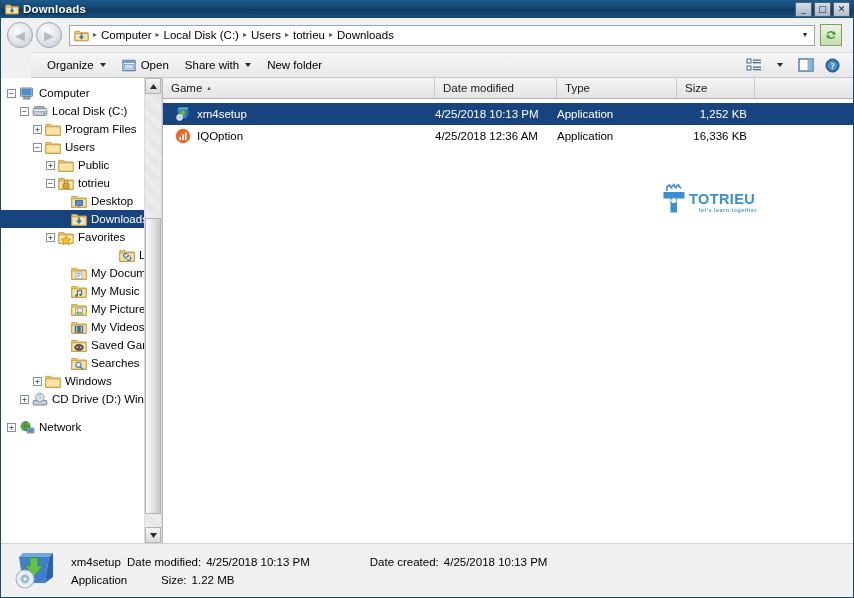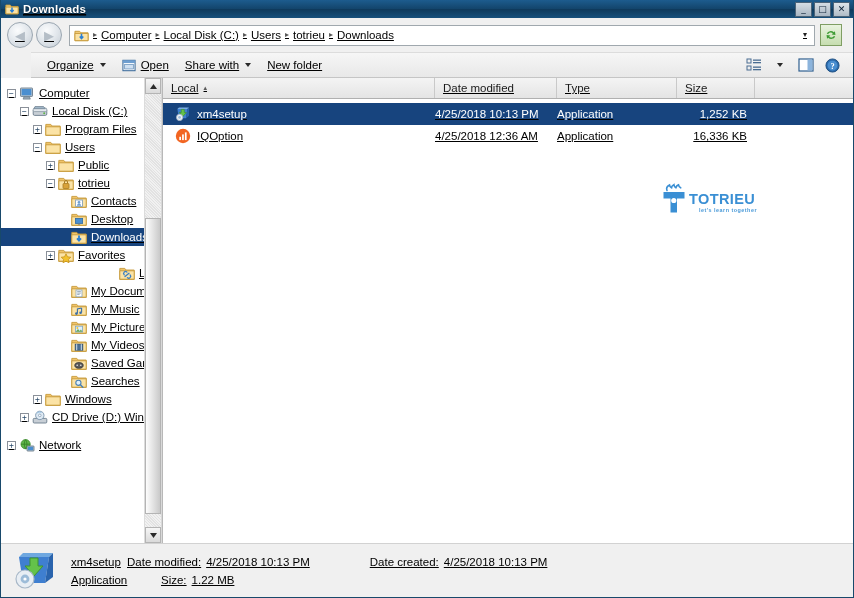--- a/index.html
+++ b/index.html
@@ -6,21 +6,21 @@
   body{
     width:854px;height:598px;overflow:hidden;
     font-family:"Liberation Sans","DejaVu Sans",sans-serif;
     font-size:11.5px;color:#000;background:#f0f0f0;
     -webkit-font-smoothing:none;
   }
   .window{
     position:absolute;left:0;top:0;width:854px;height:598px;
     background:#f0f0f0;box-sizing:border-box;
     border-left:1px solid #18496b;border-right:1px solid #18496b;border-bottom:1px solid #18496b;
-    display:flex;flex-direction:column;text-decoration:underline;
+    display:flex;flex-direction:column;
   }
 
   
   .titlebar{
     height:18px;flex:0 0 18px;
     background:linear-gradient(to bottom,#1d5c8e 0%,#13456c 48%,#0f3a5c 52%,#17507c 100%);
     display:flex;align-items:center;position:relative;
   }
   .title-icon{width:14px;height:14px;margin-left:4px;margin-right:4px;position:relative;flex:0 0 14px;}
   .title-text{
@@ -340,31 +340,20 @@
                 <rect x="5" y="7.5" width="6" height="5" rx=".7" fill="#d8a23a" stroke="#a97c22" stroke-width=".8"></rect>
                 <path d="M6.5 7.5V6a1.5 1.5 0 0 1 3 0v1.5" fill="none" stroke="#a97c22" stroke-width="1"></path>
               </svg></div>
             <span class="tlabel">totrieu</span>
           </div>
           <div class="trow" style="padding-left: 58px;">
             <div class="exp none"></div>
             <div class="ticon"><svg width="16" height="15" viewBox="0 0 16 15">
                 <path d="M.8 2.4h5l1.3 1.6H15.2v9.5H.8z" fill="#f0c469" stroke="#c79b3c" stroke-width=".9"></path>
                 <path d="M.8 4.8h14.4v8.4H.8z" fill="#fbe3a6" stroke="#c79b3c" stroke-width=".9"></path>
-                <rect x="4.6" y="6" width="6.8" height="6.5" fill="#fff" stroke="#7a9ab8" stroke-width=".8"></rect>
-                <circle cx="8" cy="8.4" r="1.4" fill="#6f9fd0"></circle>
-                <path d="M5.8 11.8c0-1.3 1-2.1 2.2-2.1s2.2.8 2.2 2.1z" fill="#6f9fd0"></path>
-              </svg></div>
-            <span class="tlabel">Contacts</span>
-          </div>
-          <div class="trow" style="padding-left: 58px;">
-            <div class="exp none"></div>
-            <div class="ticon"><svg width="16" height="15" viewBox="0 0 16 15">
-                <path d="M.8 2.4h5l1.3 1.6H15.2v9.5H.8z" fill="#f0c469" stroke="#c79b3c" stroke-width=".9"></path>
-                <path d="M.8 4.8h14.4v8.4H.8z" fill="#fbe3a6" stroke="#c79b3c" stroke-width=".9"></path>
                 <rect x="4.4" y="6.4" width="7.2" height="5" fill="#4b8fd0" stroke="#2e6ba5" stroke-width=".8"></rect>
                 <rect x="6.8" y="11.4" width="2.4" height="1.2" fill="#6a7d8c"></rect>
               </svg></div>
             <span class="tlabel">Desktop</span>
           </div>
           <div class="trow sel" style="padding-left: 58px;">
             <div class="exp none"></div>
             <div class="ticon"><svg width="16" height="15" viewBox="0 0 16 15">
                 <path d="M.8 2.4h5l1.3 1.6H15.2v9.5H.8z" fill="#f0c469" stroke="#c79b3c" stroke-width=".9"></path>
                 <path d="M.8 4.8h14.4v8.4H.8z" fill="#fbe3a6" stroke="#c79b3c" stroke-width=".9"></path>
@@ -496,21 +485,21 @@
           <svg width="7" height="5" viewBox="0 0 7 5">
               <path d="M3.5 5L0 0h7z" fill="#2a2a2a"></path>
             </svg>
         </div>
       </div>
     </div>
 
     <div class="listpane">
       <div class="colhead">
         <div class="col col-name">
-          <span>Local</span>
+          <span>Game</span>
           <span class="sortmark">▴</span>
         </div>
         <div class="col col-date">
           <span>Date modified</span>
         </div>
         <div class="col col-type">
           <span>Type</span>
         </div>
         <div class="col col-size" style="justify-content:flex-start;padding:0 0 0 8px;">
           <span>Size</span>

